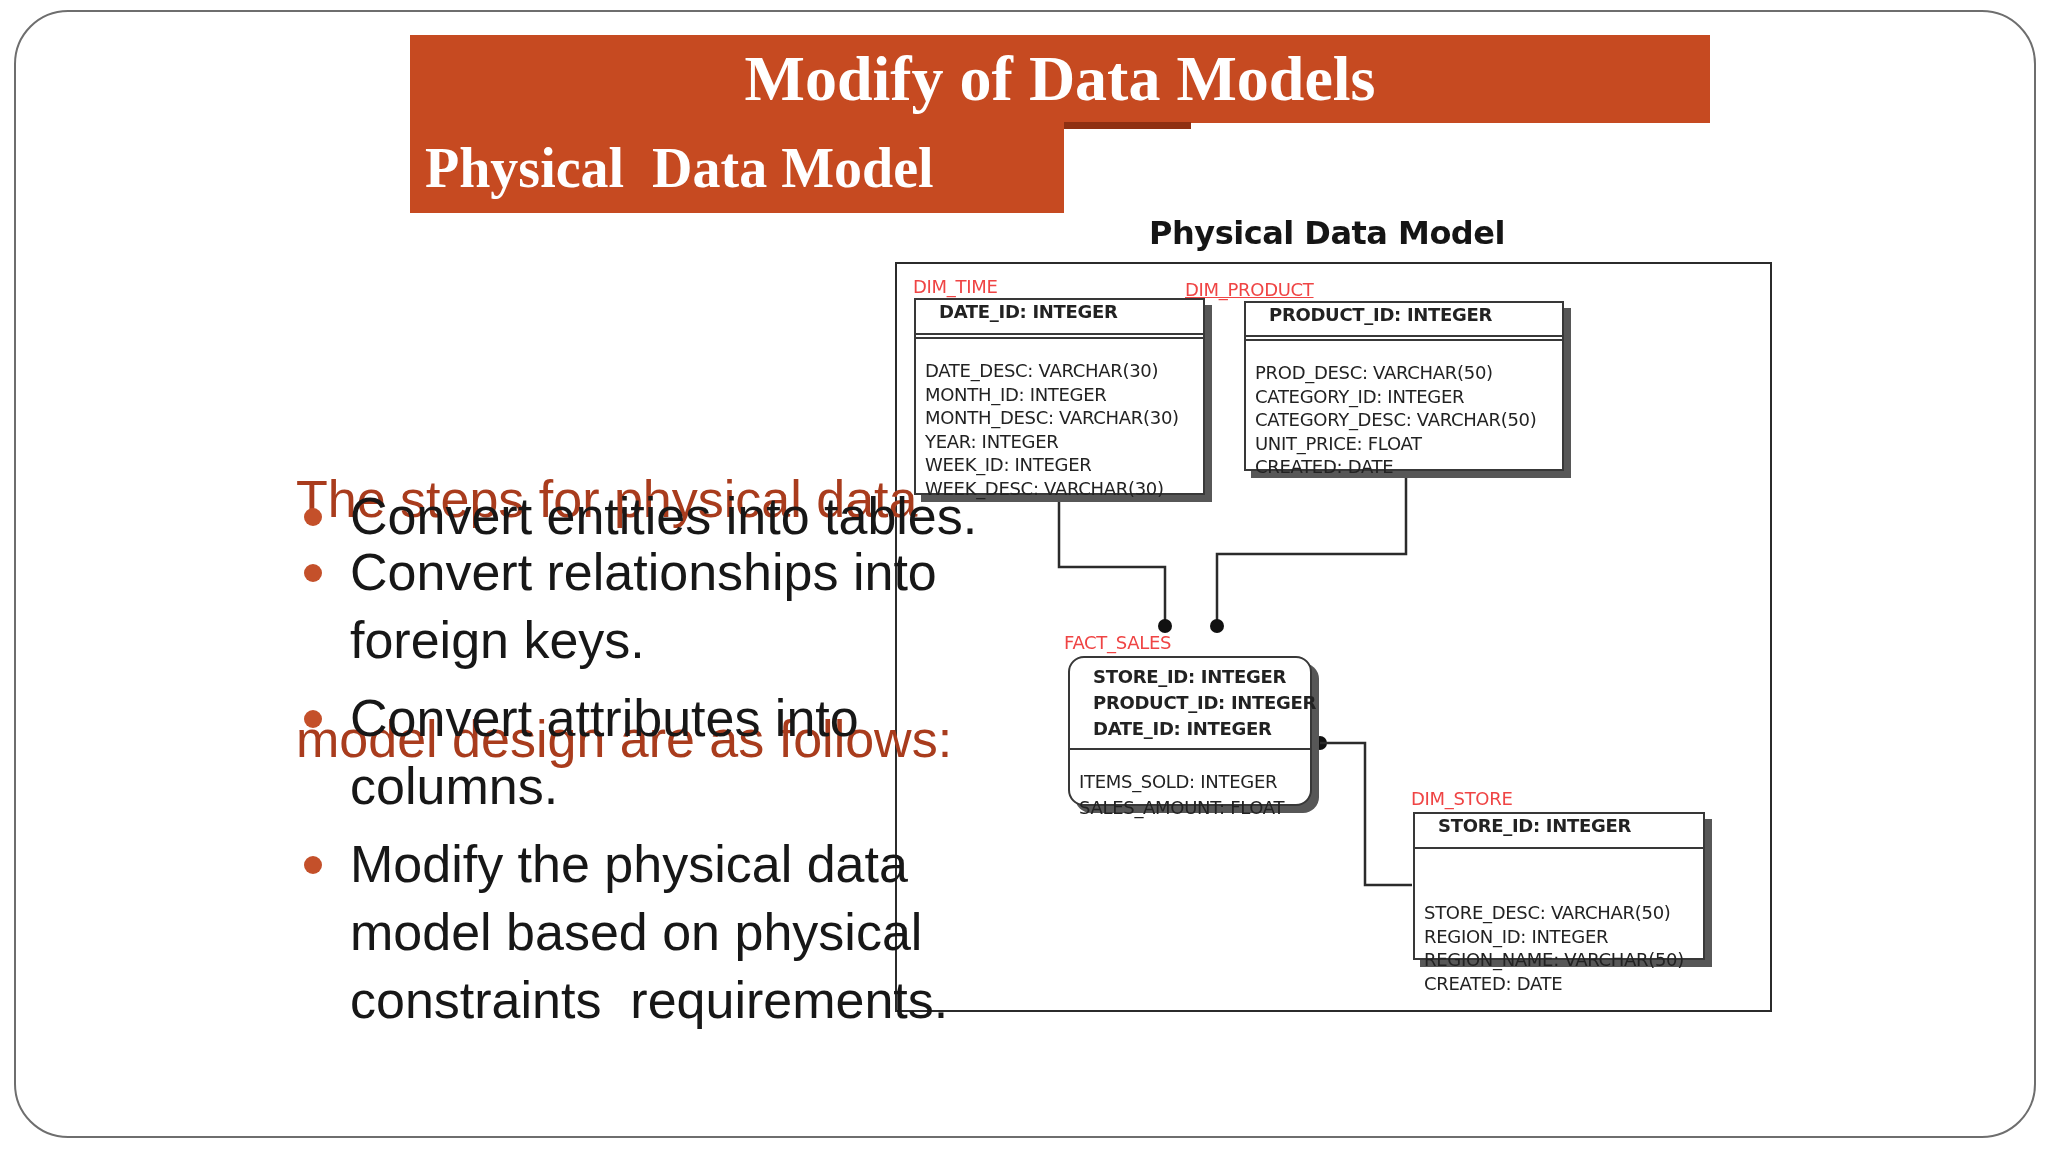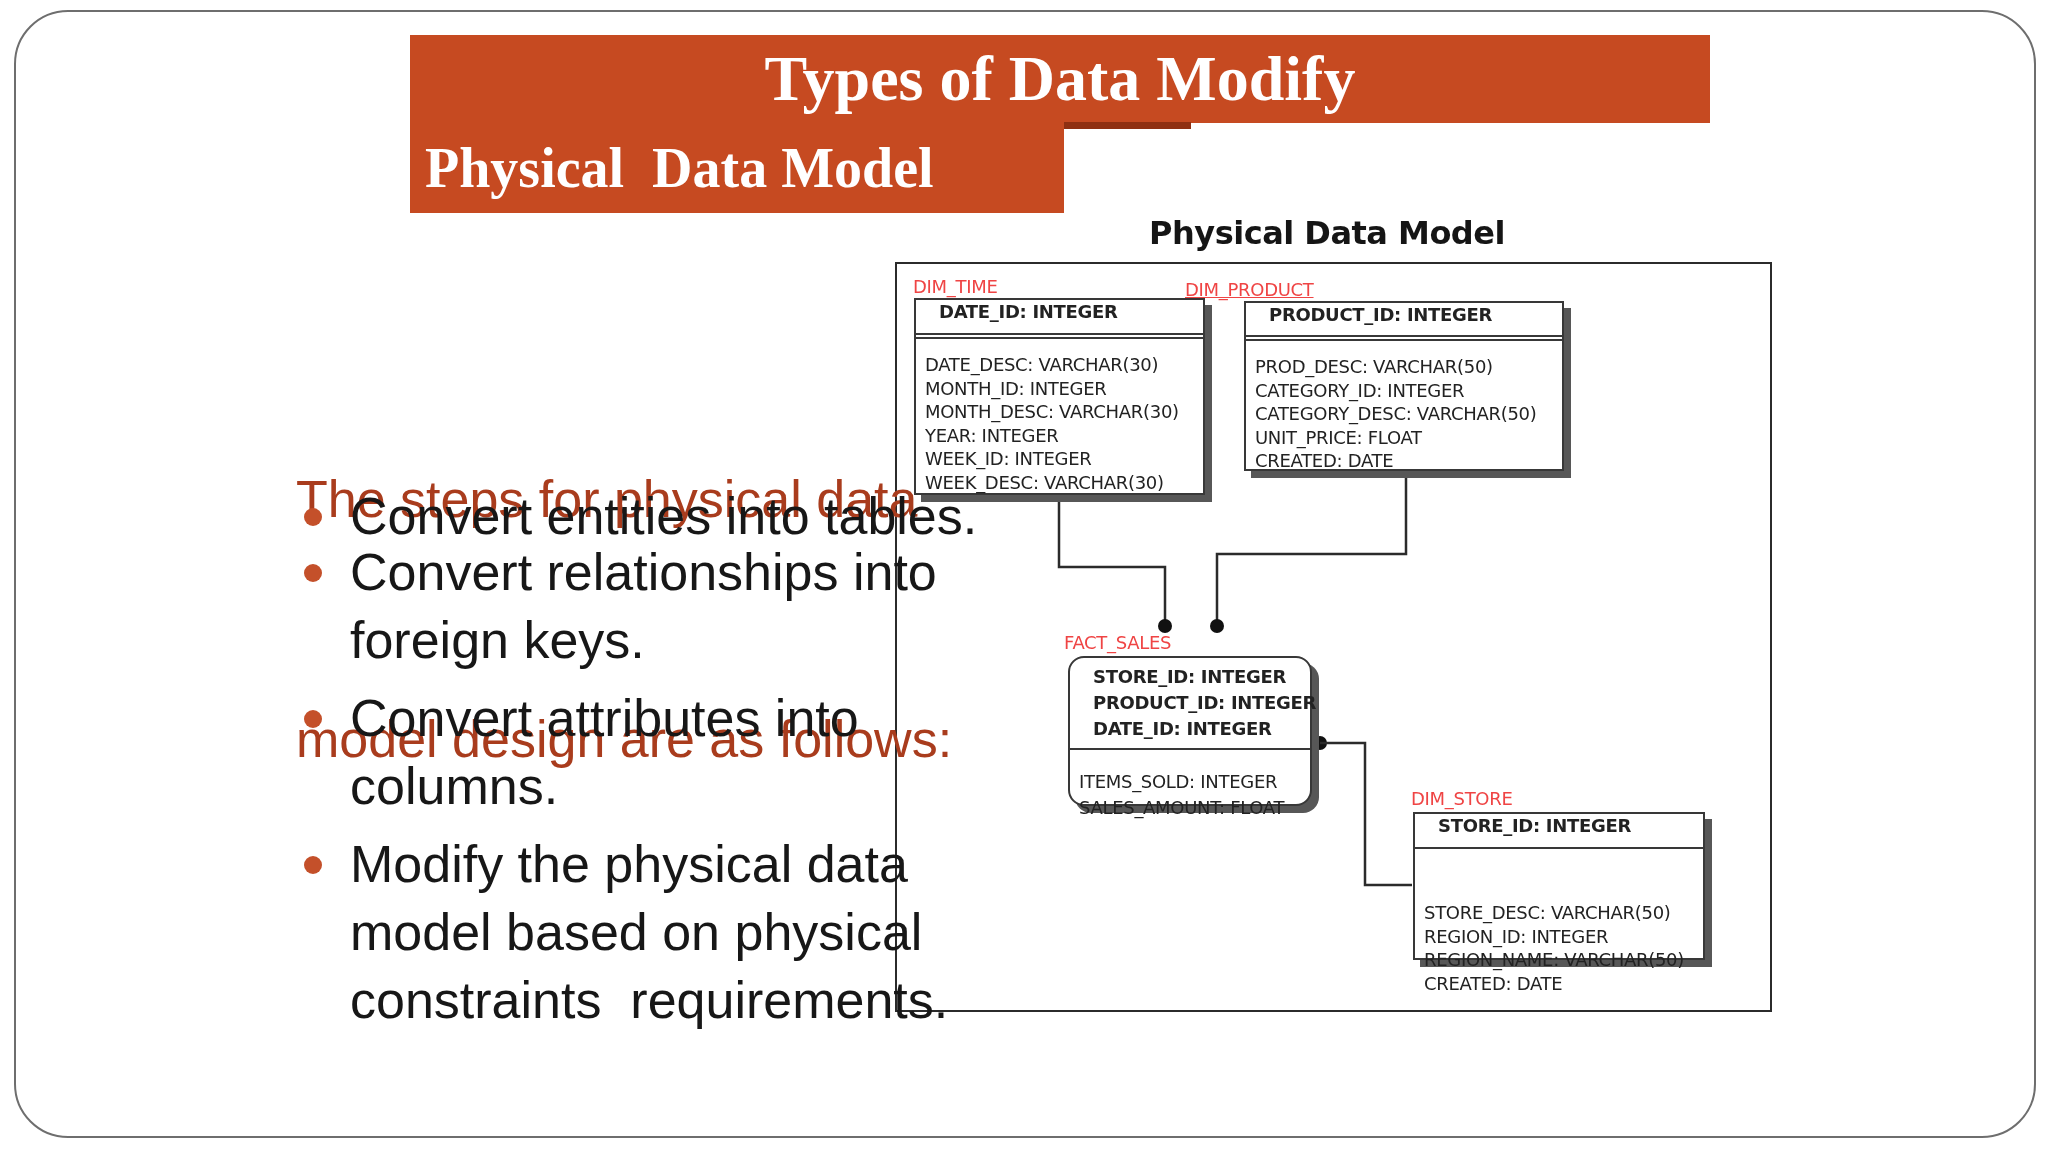--- a/index.html
+++ b/index.html
@@ -74,21 +74,21 @@
   }
   .tbl-box{
     position:absolute;z-index:2;background:#ffffff;
     border:2px solid #383838;box-shadow:7px 7px 0 0 #575757;
     font-family:"DejaVu Sans",sans-serif;font-size:18px;color:#222222;
     letter-spacing:-0.3px;box-sizing:border-box;
   }
   .tbl-head{padding-left:23px;font-weight:bold;}
   .tbl-head.double{border-bottom:6px double #383838;}
   .tbl-head.single{border-bottom:2px solid #383838;}
-  .tbl-body{padding-left:9px;padding-top:14px;}
+  .tbl-body{padding-left:9px;padding-top:20px;}
   .row{white-space:nowrap;}
   #tbl-dim-time-label{left:913px;top:276px;}
   #tbl-dim-time{left:914px;top:298px;width:291px;height:197px;}
   #tbl-dim-time .tbl-head{height:33px;line-height:33px;}
   #tbl-dim-time .row{line-height:23.5px;}
   #tbl-dim-product-label{left:1185px;top:279px;text-decoration:underline;}
   #tbl-dim-product{left:1244px;top:301px;width:320px;height:170px;}
   #tbl-dim-product .tbl-head{height:32px;line-height:32px;}
   #tbl-dim-product .row{line-height:23.5px;}
   #tbl-fact-sales-label{left:1064px;top:632px;}
@@ -104,21 +104,21 @@
   .connector-svg{position:absolute;left:0;top:0;width:2048px;height:1152px;z-index:1;pointer-events:none;}
 </style>
 </head>
 <body>
 
 <div id="canvas">
 
   <div class="slide-border"></div>
 
   <div class="banner">
-    <span class="banner-title">Types of Data Modify</span>
+    <span class="banner-title">Modify of Data Models</span>
   </div>
   <div class="banner-shadow-strip"></div>
   <div class="subtitle-band">
     <span class="banner-subtitle">Physical  Data Model</span>
   </div>
 
   <div class="diagram-title">Physical Data Model</div>
   <div class="diagram-outer-rect"></div>
 
   <svg class="connector-svg" viewBox="0 0 2048 1152" xmlns="http://www.w3.org/2000/svg">

